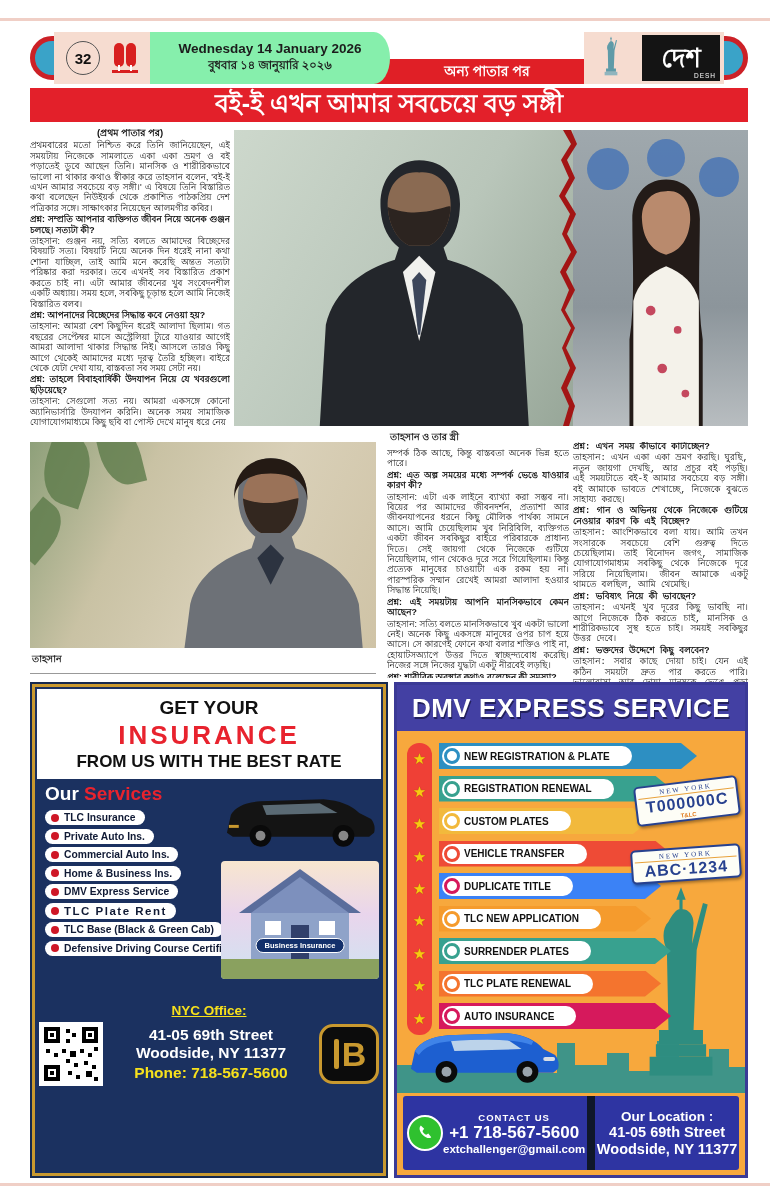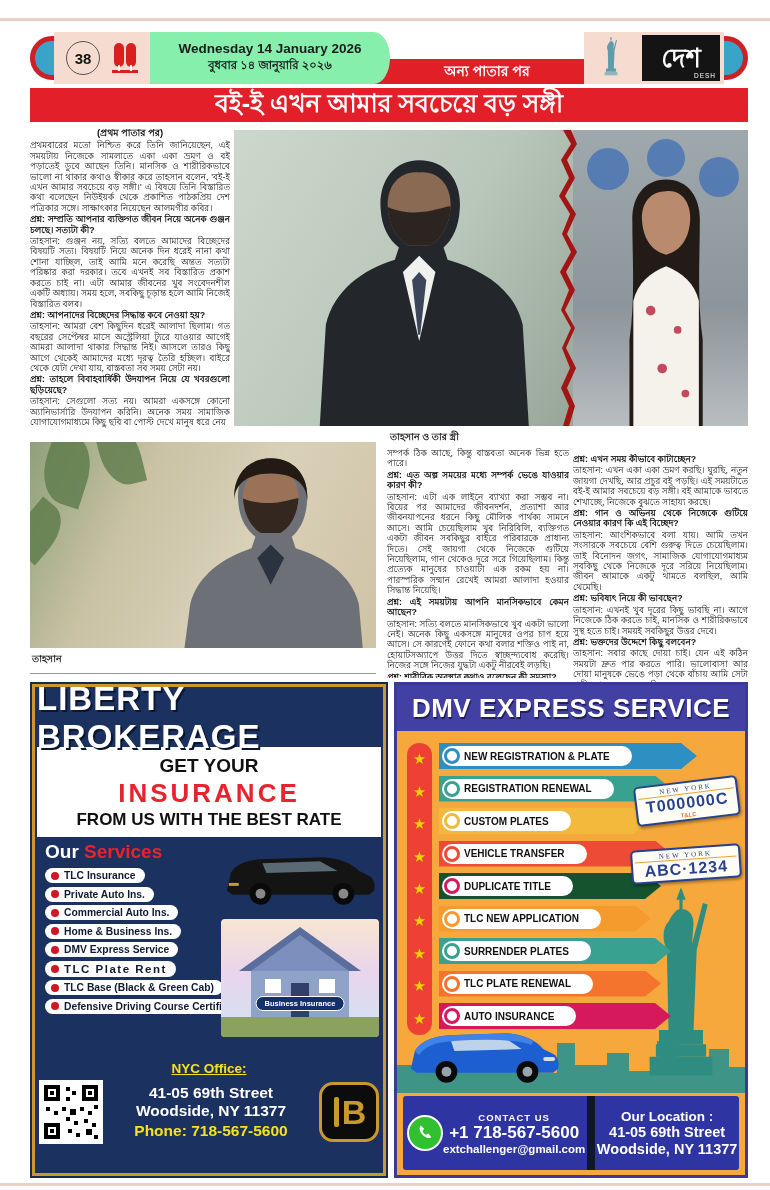--- a/index.html
+++ b/index.html
@@ -38,21 +38,21 @@
   .headline-text { color:#ffffff; font-weight:900; font-size:25px; }
 
   
   .article { position:absolute; left:30px; top:128px; width:718px; height:552px; }
   .col { position:absolute; font-size:8.8px; line-height:10.4px; color:#111; text-align:justify; overflow:hidden; }
   .col p { margin-bottom:1px; }
   .col p.q { font-weight:bold; }
   .col1 { left:0; top:0; width:200px; height:308px; }
   .continued-note { text-align:center; font-weight:bold; font-size:9.5px; margin-bottom:2px; }
   .col2 { left:357px; top:320px; width:182px; height:230px; }
-  .col3 { left:543px; top:326px; width:175px; height:244px; }
+  .col3 { left:543px; top:314px; width:175px; height:244px;font-family:Liberation Mono, monospace; }
 
   .photo-couple { position:absolute; left:204px; top:2px; width:514px; height:296px; overflow:hidden; background:#b9c6ba; }
   .pc-left { position:absolute; left:0; top:0; width:66%; height:100%; background:linear-gradient(120deg,#cdd8cc 0%,#b9c6ba 55%,#97a698 100%); }
   .pc-right { position:absolute; right:0; top:0; width:34%; height:100%; background:linear-gradient(180deg,#9fa8ad 0%,#8c959b 60%,#b8bdc0 100%); }
   .pc-right .blob { position:absolute; border-radius:50%; background:#3f6fb5; opacity:.75; }
   .tear { position:absolute; left:62%; top:0; height:100%; width:26px; z-index:3; }
   .man-suit { position:absolute; left:6%; bottom:0; width:60%; height:96%; z-index:2; }
   .woman { position:absolute; right:1%; bottom:0; width:30%; height:92%; z-index:2; }
   .caption { position:absolute; font-size:9.5px; font-weight:bold; color:#222; }
   .caption-couple { left:360px; top:302px; }
@@ -98,21 +98,21 @@
   .star-bar .st { color:#f8c911; font-size:15px; text-shadow:0 0 1px #8a5a00; }
   .dmv-items { position:absolute; left:42px; top:58px; z-index:3; }
   .arrow { position:relative; height:26px; margin-bottom:6.5px; clip-path:polygon(0 0, calc(100% - 16px) 0, 100% 50%, calc(100% - 16px) 100%, 0 100%); display:flex; align-items:center; }
   .arrow .ipill { background:#fff; border-radius:12px; height:20px; margin-left:3px; display:flex; align-items:center; gap:4px; padding:0 22px 0 2px; }
   .arrow .circ { width:16px; height:16px; border-radius:50%; background:#fff; border:3px solid #999; flex:0 0 auto; }
   .arrow .itxt { font-weight:800; font-size:10px; color:#111; white-space:nowrap; }
   .a1 { width:258px; background:#2d8fc2; } .a1 .circ { border-color:#2d8fc2; }
   .a2 { width:232px; background:#38a18f; } .a2 .circ { border-color:#38a18f; }
   .a3 { width:210px; background:#f2b93c; } .a3 .circ { border-color:#f2b93c; }
   .a4 { width:232px; background:#ee4b36; } .a4 .circ { border-color:#ee4b36; }
-  .a5 { width:222px; background:#14532d;text-align:center; } .a5 .circ { border-color:#d6195c; }
+  .a5 { width:222px; background:#3b82f6;text-align:center; } .a5 .circ { border-color:#d6195c; }
   .a6 { width:232px; background:#38a18f; } .a6 .circ { border-color:#38a18f; }
   .a7 { width:212px; background:#f59b2d; } .a7 .circ { border-color:#f59b2d; }
   .a8 { width:222px; background:#f4742e; } .a8 .circ { border-color:#f4742e; }
   .a9 { width:232px; background:#d6195c; } .a9 .circ { border-color:#d6195c; }
   .plate { position:absolute; background:#fdfdf6; border:2px solid #27418f; border-radius:5px; text-align:center; z-index:5; box-shadow:1px 2px 3px rgba(0,0,0,.35); }
   .plate .ps { font-size:7px; color:#27418f; letter-spacing:2px; font-family:"Liberation Serif", serif; border-bottom:1px solid #e8a23c; display:block; }
   .plate .pn { font-size:16px; font-weight:900; color:#27418f; letter-spacing:1px; line-height:1.15; display:block; }
   .plate .px { font-size:6px; color:#e07b1f; font-weight:bold; display:block; }
   .plate1 { right:6px; top:96px; width:104px; transform:rotate(-7deg); padding:2px 2px 1px; }
   .plate2 { right:4px; top:162px; width:110px; transform:rotate(-4deg); padding:2px 2px 1px; }
@@ -135,21 +135,21 @@
 
 <div class="page">
   <div class="edge-line" style="top:18px;"></div>
   <div class="edge-line" style="top:1183px;"></div>
 
   <div class="masthead-bar">
     <div class="cap cap-left">
         <div class="half"></div>
       </div>
     <div class="seg-pink">
-      <div class="pageno-circle">38</div>
+      <div class="pageno-circle">32</div>
       <div class="mark">
         <div class="lobe l"></div>
           <div class="lobe r"></div>
           <div class="base"></div>
           <div class="stem1"></div>
           <div class="stem2"></div>
       </div>
     </div>
     <div class="seg-date">
       <div class="date-en">Wednesday 14 January 2026</div>
@@ -252,23 +252,20 @@
       <p class="q">প্রশ্ন: গান ও অভিনয় থেকে নিজেকে গুটিয়ে নেওয়ার কারণ কি এই বিচ্ছেদ?</p>
       <p>তাহসান: আংশিকভাবে বলা যায়। আমি তখন সংসারকে সবচেয়ে বেশি গুরুত্ব দিতে চেয়েছিলাম। তাই বিনোদন জগৎ, সামাজিক যোগাযোগমাধ্যম সবকিছু থেকে নিজেকে দূরে সরিয়ে নিয়েছিলাম। জীবন আমাকে একটু থামতে বলছিল, আমি থেমেছি।</p>
       <p class="q">প্রশ্ন: ভবিষ্যৎ নিয়ে কী ভাবছেন?</p>
       <p>তাহসান: এখনই খুব দূরের কিছু ভাবছি না। আগে নিজেকে ঠিক করতে চাই, মানসিক ও শারীরিকভাবে সুস্থ হতে চাই। সময়ই সবকিছুর উত্তর দেবে।</p>
       <p class="q">প্রশ্ন: ভক্তদের উদ্দেশে কিছু বলবেন?</p>
       <p>তাহসান: সবার কাছে দোয়া চাই। যেন এই কঠিন সময়টা দ্রুত পার করতে পারি। ভালোবাসা আর দোয়া মানুষকে ভেঙে পড়া থেকে বাঁচায় আমি সেটা গভীরভাবে অনুভব করছি।</p>
     </div>
   </div>
 
   <div class="ad-liberty">
-    <div class="lb-title">
-      <span>LIBERTY BROKERAGE</span>
-    </div>
     <div class="lb-white">
       <div class="lb-get">GET YOUR</div>
       <div class="lb-ins">INSURANCE</div>
       <div class="lb-rate">FROM US WITH THE BEST RATE</div>
     </div>
     <div class="lb-services">
       <div class="svc-head">
         <span class="w">Our</span>
         <span class="r">Services</span>
       </div>

